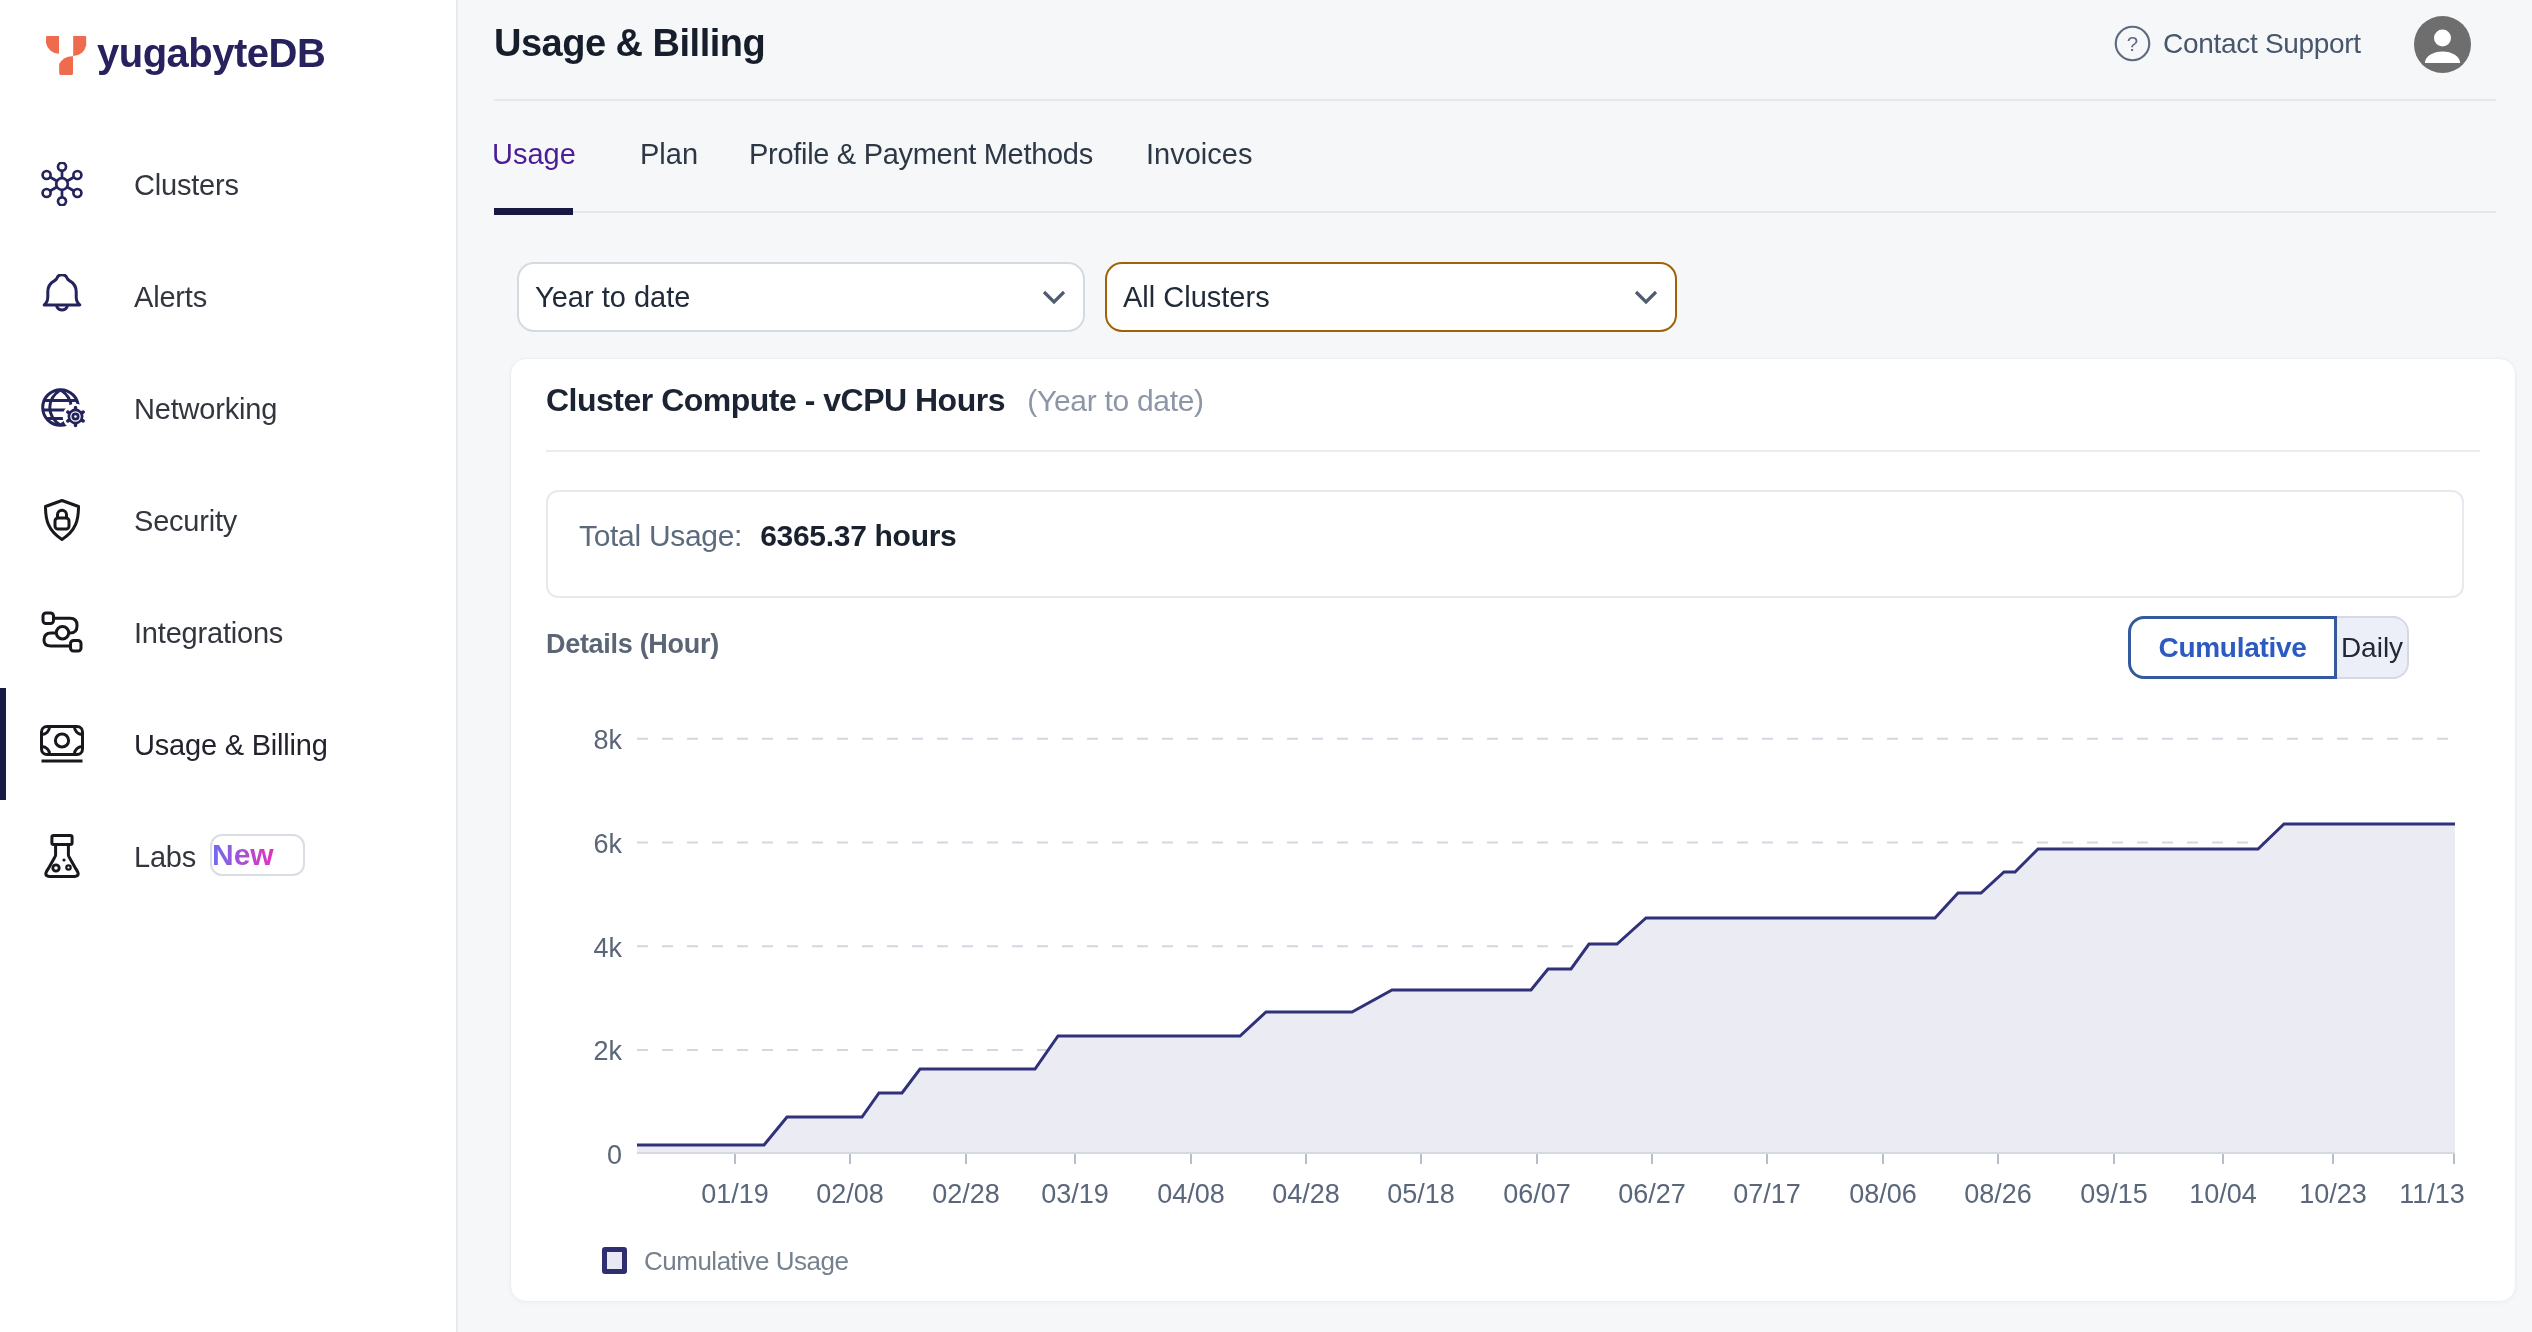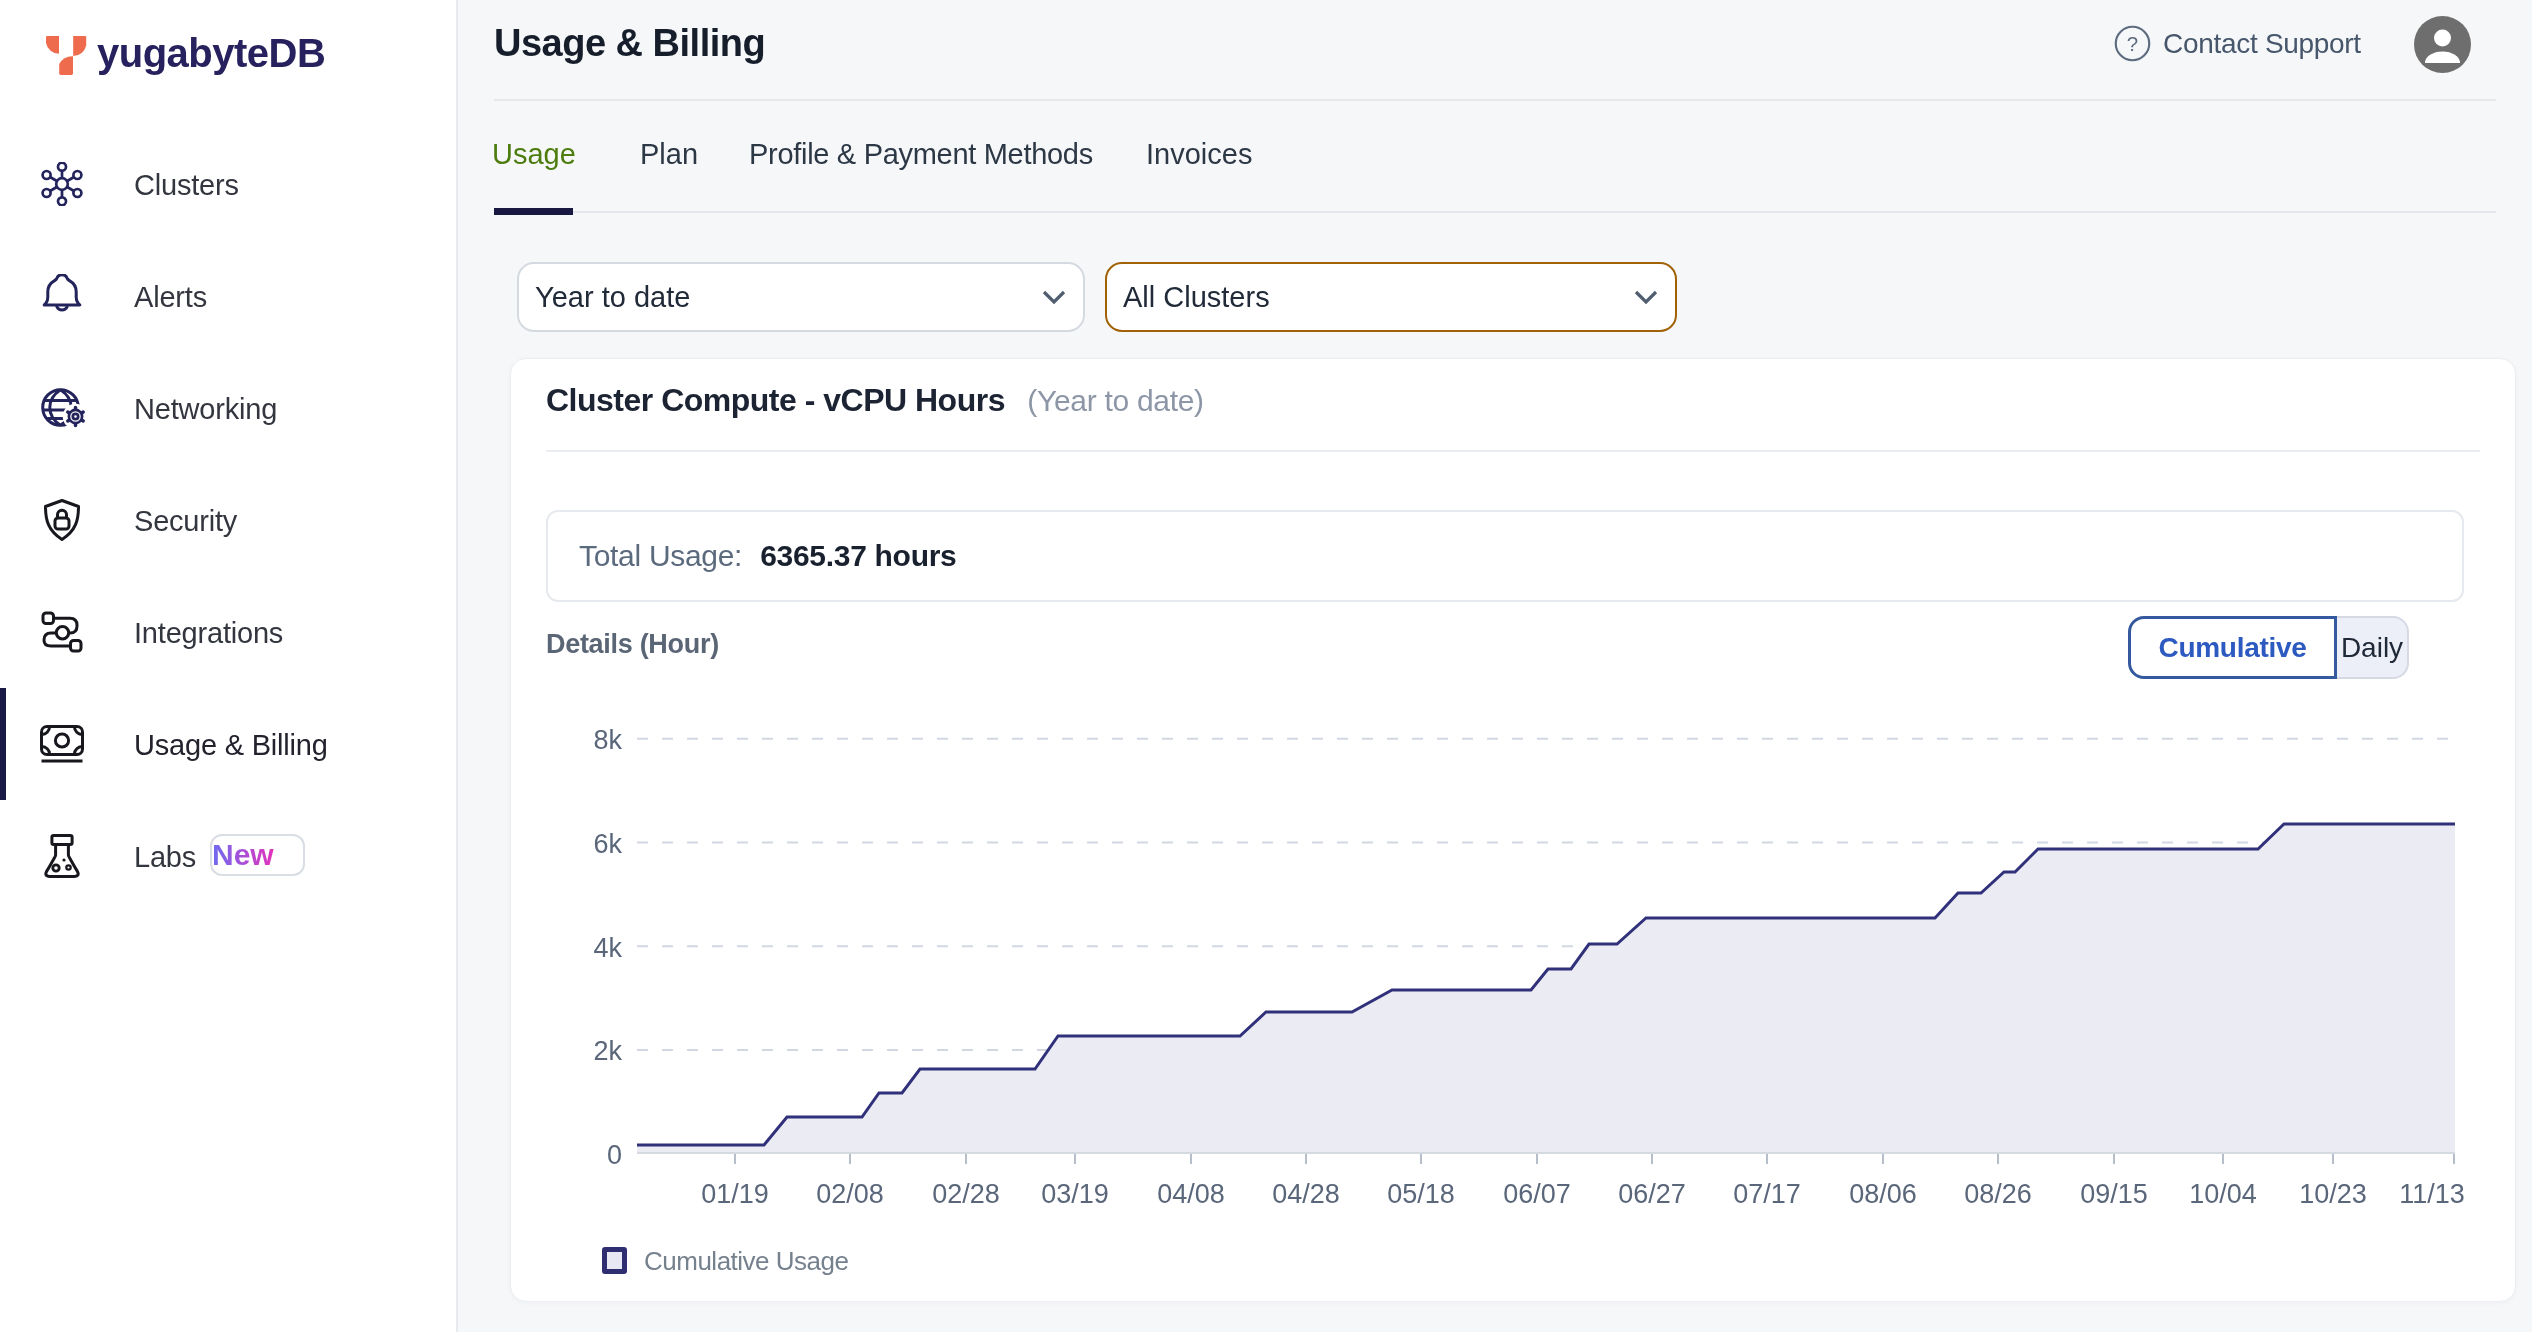--- a/index.html
+++ b/index.html
@@ -115,21 +115,21 @@
 </svg>
 <div class="abs" style="left:2163px; top:28px; font-size:28px; color:#46566b; letter-spacing:-0.3px;">Contact Support</div>
 <svg class="abs" style="left:2414px; top:16px;" width="57" height="57" viewBox="0 0 57 57">
   <circle cx="28.5" cy="28.5" r="28.5" fill="#6e6e6e"></circle>
   <circle cx="28.5" cy="22" r="8.5" fill="#ffffff"></circle>
   <path d="M11 47 a17.5 11.5 0 0 1 35 0 Z" fill="#ffffff"></path>
 </svg>
 
 <div class="abs" style="left:494px; top:99px; width:2002px; height:2px; background:#e6e8ec;"></div>
 
-<div class="abs" style="left:492px; top:138px; font-size:29px; color:#4d7c0f;">Usage</div>
+<div class="abs" style="left:492px; top:138px; font-size:29px; color:#4c1d95;">Usage</div>
 <div class="abs" style="left:640px; top:138px; font-size:29px; color:#2d3846;">Plan</div>
 <div class="abs" style="left:749px; top:138px; font-size:29px; color:#2d3846; letter-spacing:-0.3px;">Profile &amp; Payment Methods</div>
 <div class="abs" style="left:1146px; top:138px; font-size:29px; color:#2d3846;">Invoices</div>
 <div class="abs" style="left:494px; top:211px; width:2002px; height:2px; background:#e3e6eb;"></div>
 <div class="abs" style="left:494px; top:208px; width:79px; height:7px; background:#181843;"></div>
 
 <div class="abs" style="left:517px; top:262px; width:568px; height:70px; background:#fff; border:2px solid #d5dae1; border-radius:17px;">
   <div style="position:absolute; left:16px; top:0; line-height:66px; font-size:29px; color:#212a38;">Year to date</div>
   <svg style="position:absolute; right:17px; top:26px;" width="24" height="14" viewBox="0 0 24 14" fill="none">
       <path d="M2 2 L12 12 L22 2" stroke="#4f5d6e" stroke-width="3.2"></path>
@@ -139,21 +139,21 @@
   <div style="position:absolute; left:16px; top:0; line-height:66px; font-size:29px; color:#212a38;">All Clusters</div>
   <svg style="position:absolute; right:17px; top:26px;" width="24" height="14" viewBox="0 0 24 14" fill="none">
       <path d="M2 2 L12 12 L22 2" stroke="#4f5d6e" stroke-width="3.2"></path>
     </svg>
 </div>
 
 <div class="abs" style="left:510px; top:358px; width:2006px; height:944px; background:#fff; border:1px solid #eceef2; border-radius:16px; box-shadow:0 1px 4px rgba(40,50,70,0.04);"></div>
 <div class="abs" style="left:546px; top:382px; font-size:32px; font-weight:bold; color:#1c2433; letter-spacing:-0.5px;">Cluster Compute - vCPU Hours <span style="font-weight:normal; color:#8d96a6; font-size:30px; margin-left:14px; letter-spacing:-0.3px;">(Year to date)</span></div>
 <div class="abs" style="left:546px; top:450px; width:1934px; height:2px; background:#e9ecf0;"></div>
 
-<div class="abs" style="left:546px; top:490px; width:1918px; height:92px; border:2px solid #e6e9ee; border-radius:12px;margin-top:20px;">
+<div class="abs" style="left:546px; top:490px; width:1918px; height:108px; border:2px solid #e6e9ee; border-radius:12px;">
   <div style="position:absolute; left:31px; top:0; line-height:88px; font-size:30px; color:#5c6a7d; letter-spacing:-0.3px;">Total Usage: <span style="color:#19212f; font-weight:bold; margin-left:10px;">6365.37 hours</span></div>
 </div>
 
 <div class="abs" style="left:546px; top:629px; font-size:27px; font-weight:bold; color:#5a6575; letter-spacing:-0.3px;">Details (Hour)</div>
 
 <div class="abs" style="left:2128px; top:616px; width:209px; height:63px; background:#fff; border:3px solid #35599f; border-radius:16px 0 0 16px; text-align:center;">
   <span style="font-size:28px; font-weight:bold; color:#2c5ac0; line-height:57px; letter-spacing:-0.3px;">Cumulative</span>
 </div>
 <div class="abs" style="left:2337px; top:616px; width:72px; height:63px; background:#edeff8; border:2px solid #d6d9e4; border-left:none; border-radius:0 16px 16px 0; text-align:center;">
   <span style="font-size:28px; color:#202938; line-height:59px;">Daily</span>

